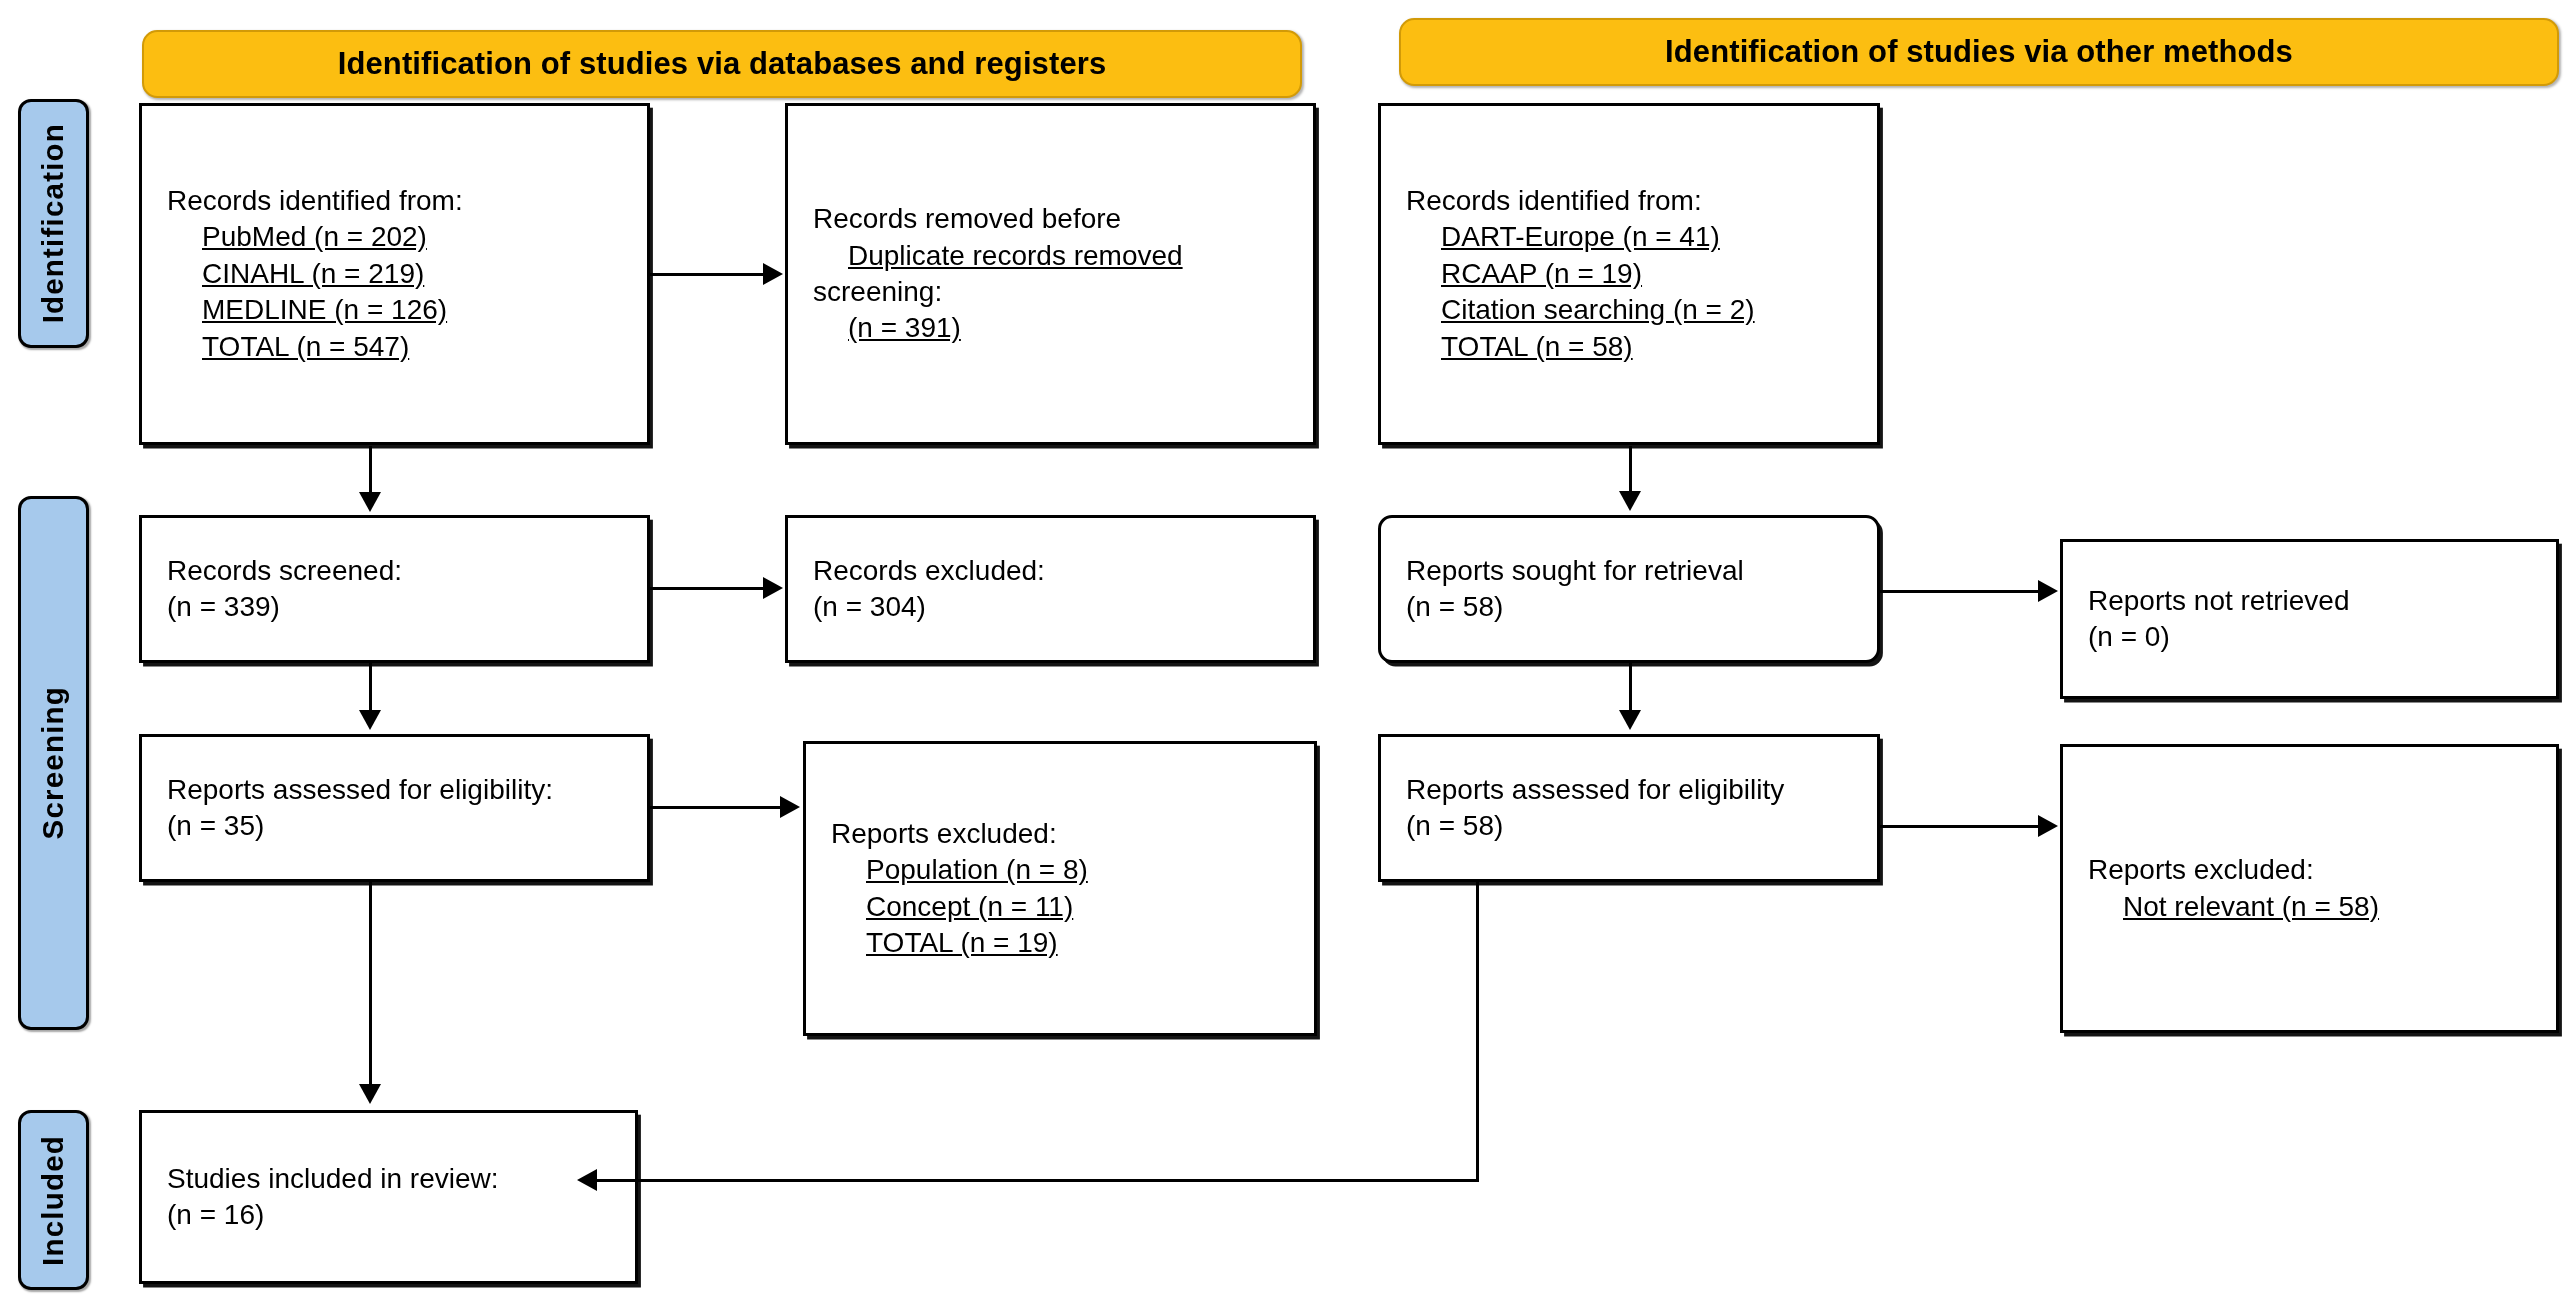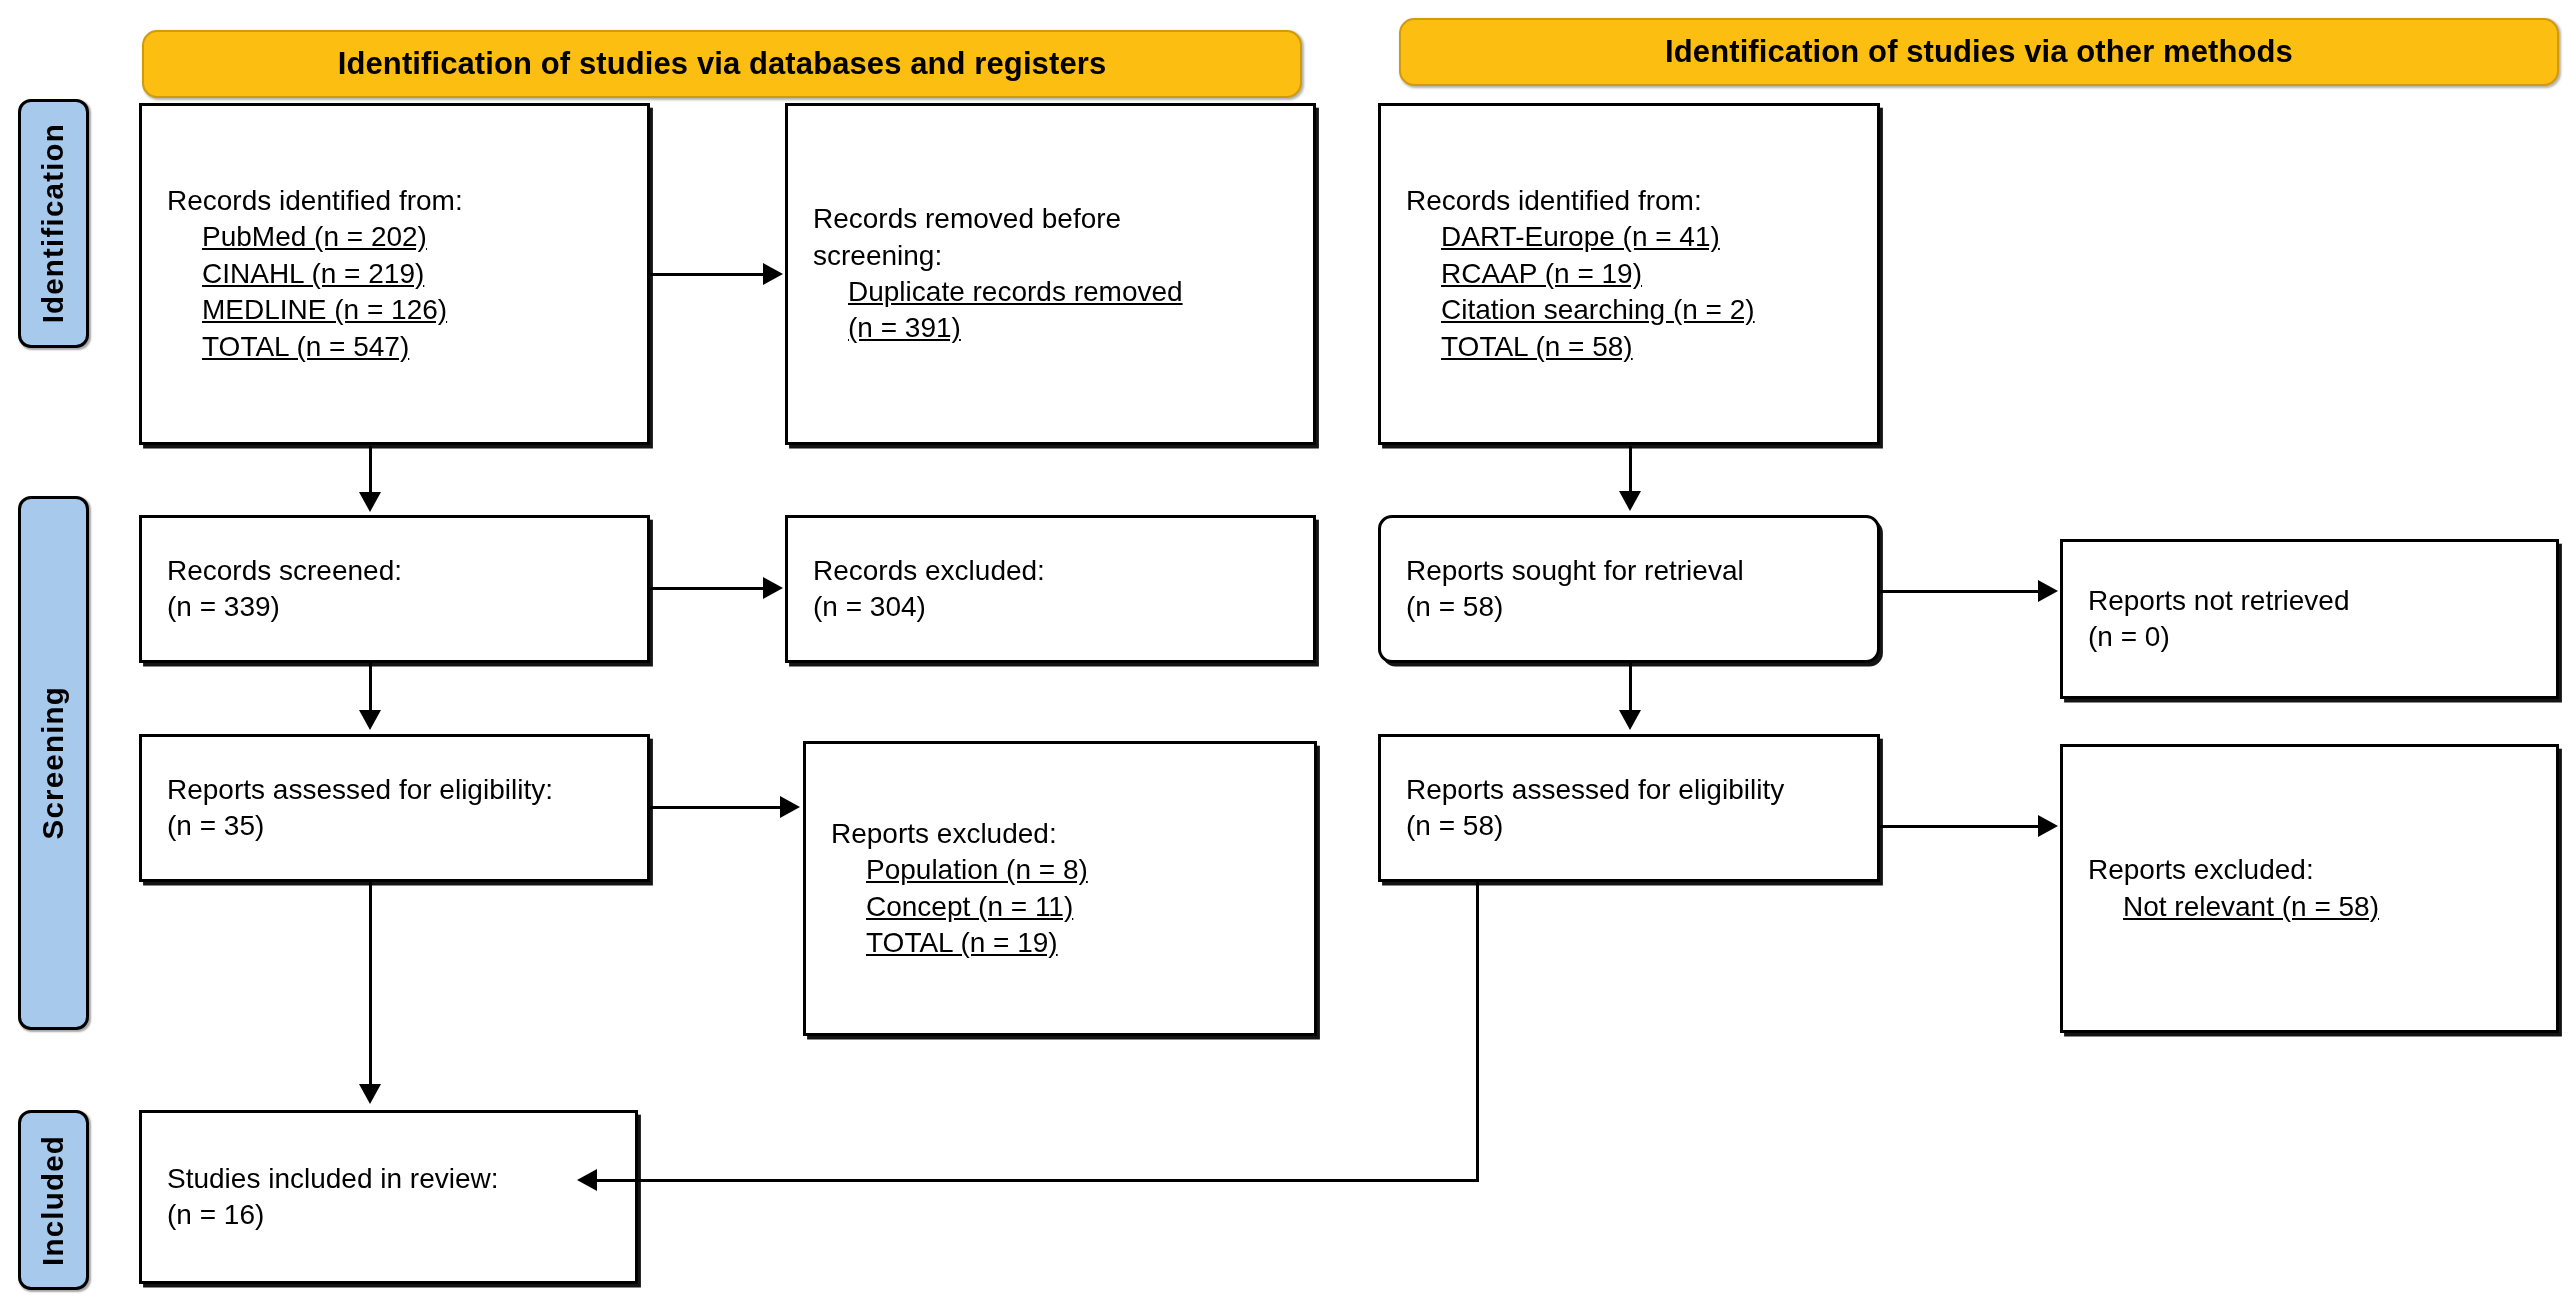--- a/index.html
+++ b/index.html
@@ -69,22 +69,22 @@
       <div class="line ind">PubMed (n = 202)</div>
       <div class="line ind">CINAHL (n = 219)</div>
       <div class="line ind">MEDLINE (n = 126)</div>
       <div class="line ind">TOTAL (n = 547)</div>
     </div>
   </div>
 
   <div class="box" style="left:785px;top:103px;width:531px;height:342px;">
     <div class="txt">
       <div class="line">Records removed before</div>
+      <div class="line ind">Duplicate records removed</div>
       <div class="line">screening:</div>
-      <div class="line ind">Duplicate records removed</div>
       <div class="line ind">(n = 391)</div>
     </div>
   </div>
 
   <div class="box" style="left:1378px;top:103px;width:502px;height:342px;">
     <div class="txt">
       <div class="line">Records identified from:</div>
       <div class="line ind">DART-Europe (n = 41)</div>
       <div class="line ind">RCAAP (n = 19)</div>
       <div class="line ind">Citation searching (n = 2)</div>

